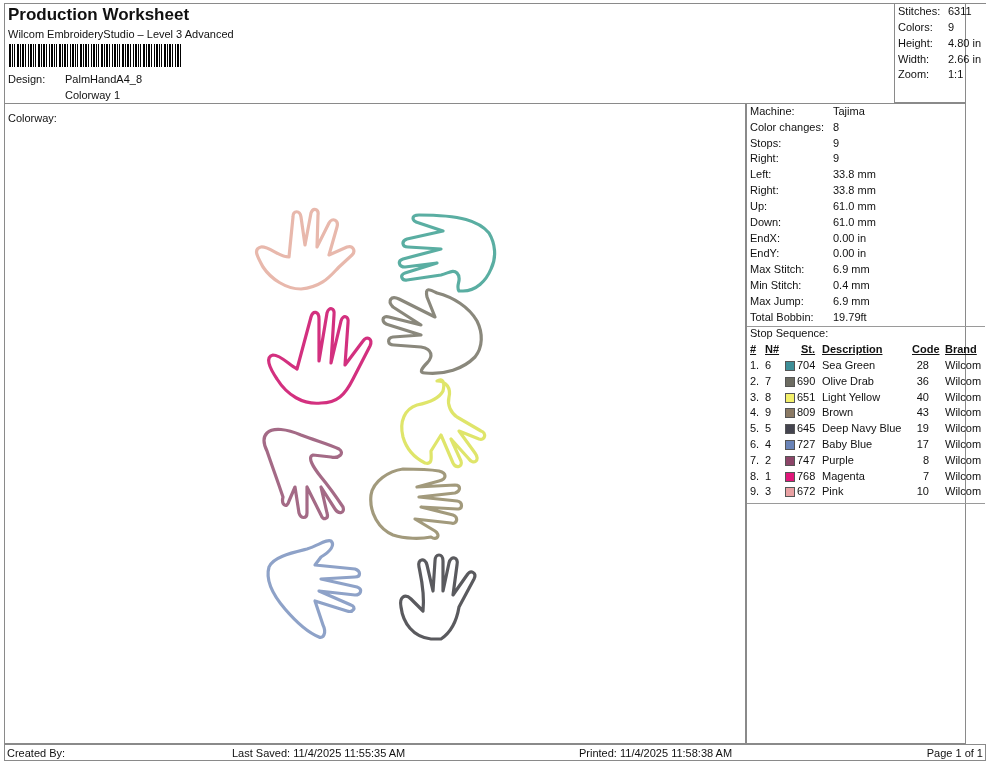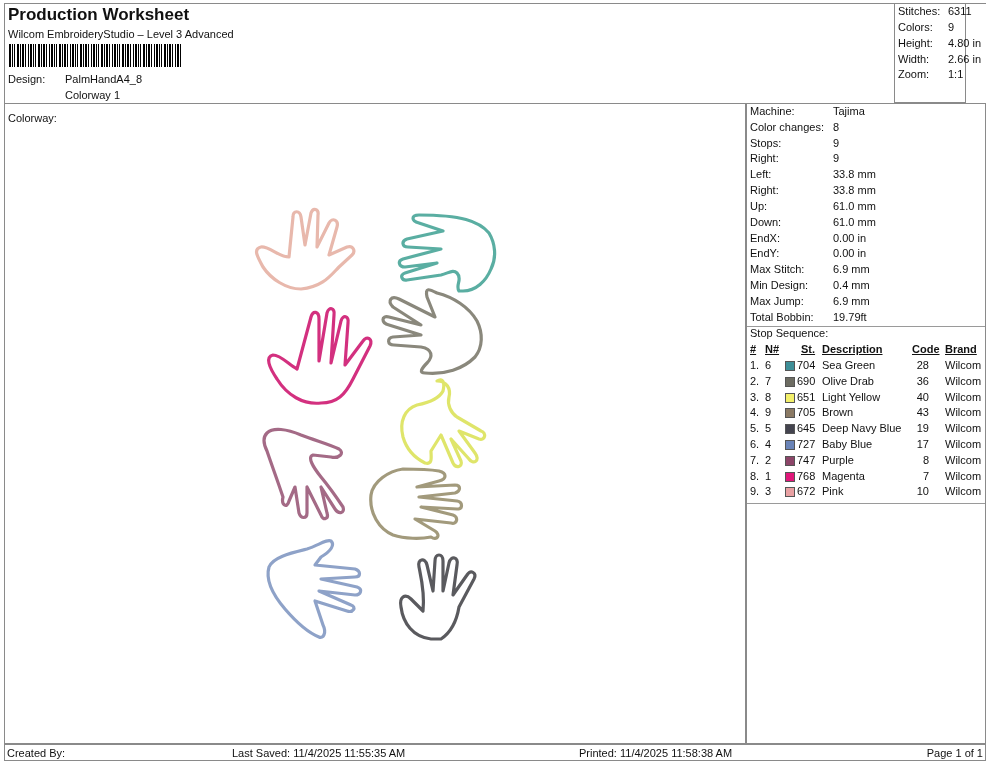--- a/index.html
+++ b/index.html
@@ -6,21 +6,21 @@
     body { width:990px; height:762px; position:relative; overflow:hidden;
            font-family:"Liberation Sans", sans-serif; color:#111; font-size:11px; }
     .frame { position:absolute; border:1px solid #8a8a8a; box-sizing:border-box; }
     .txt { position:absolute; white-space:nowrap; line-height:14px; }
     #header { left:4px; top:3px; width:893px; height:100px; border-right:none; border-bottom:none; border-top:none; }
     #title { left:8px; top:5px; font-size:17px; font-weight:bold; line-height:20px; }
     #subtitle { left:8px; top:27px; font-size:11px; }
     #barcode { position:absolute; left:9px; top:44px; width:172px; height:23px; }
     #summary { left:894px; top:3px; width:72px; height:100px; }
     #canvas { left:4px; top:103px; width:742px; height:641px; border-top:1px solid #8a8a8a; }
-    #info { left:746px; top:103px; width:240px; height:641px; }
+    #info { left:746px; top:103px; width:220px; height:641px; }
     #footer { left:4px; top:744px; width:982px; height:17px; border:none; border-top:1px solid #8a8a8a; border-bottom:1px solid #8a8a8a; }
     .lbl { position:absolute; left:3px; }
     .val { position:absolute; left:86px; }
     .row { position:absolute; left:0; width:238px; height:16px; }
     .sumrow { position:absolute; left:0; width:92px; height:16px; }
     .sumrow .lbl { left:3px; } .sumrow .val { left:53px; }
     .seqhead { position:absolute; top:0; font-weight:bold; text-decoration:underline; }
     .seqrow span { position:absolute; }
     .sw { position:absolute; width:10px; height:10px; top:2px; left:38px; border:1px solid #555; box-sizing:border-box; }
     .divider { position:absolute; left:0; width:238px; height:1px; background:#9a9a9a; }
@@ -194,21 +194,21 @@
     </div>
   <div class="row" style="top:143px;">
       <span class="lbl">EndY:</span>
       <span class="val">0.00 in</span>
     </div>
   <div class="row" style="top:159px;">
       <span class="lbl">Max Stitch:</span>
       <span class="val">6.9 mm</span>
     </div>
   <div class="row" style="top:175px;">
-      <span class="lbl">Min Design:</span>
+      <span class="lbl">Min Stitch:</span>
       <span class="val">0.4 mm</span>
     </div>
   <div class="row" style="top:191px;">
       <span class="lbl">Max Jump:</span>
       <span class="val">6.9 mm</span>
     </div>
   <div class="row" style="top:207px;">
       <span class="lbl">Total Bobbin:</span>
       <span class="val">19.79ft</span>
     </div>
@@ -251,21 +251,21 @@
         <span class="sw" title="Light Yellow" style="background: rgb(243, 240, 106);"></span>
         <span style="left:50px">651</span>
         <span style="left:75px">Light Yellow</span>
         <span style="right:56px;text-align:right">40</span>
         <span style="left:198px">Wilcom</span>
       </div>
       <div class="row seqrow" style="top: 302.4px;">
         <span style="left:3px">4.</span>
         <span style="left:18px">9</span>
         <span class="sw" title="Brown" style="background: rgb(139, 122, 100);"></span>
-        <span style="left:50px">705</span>
+        <span style="left:50px">809</span>
         <span style="left:75px">Brown</span>
         <span style="right:56px;text-align:right">43</span>
         <span style="left:198px">Wilcom</span>
       </div>
       <div class="row seqrow" style="top: 318.2px;">
         <span style="left:3px">5.</span>
         <span style="left:18px">5</span>
         <span class="sw" title="Deep Navy Blue" style="background: rgb(68, 68, 79);"></span>
         <span style="left:50px">645</span>
         <span style="left:75px">Deep Navy Blue</span>

